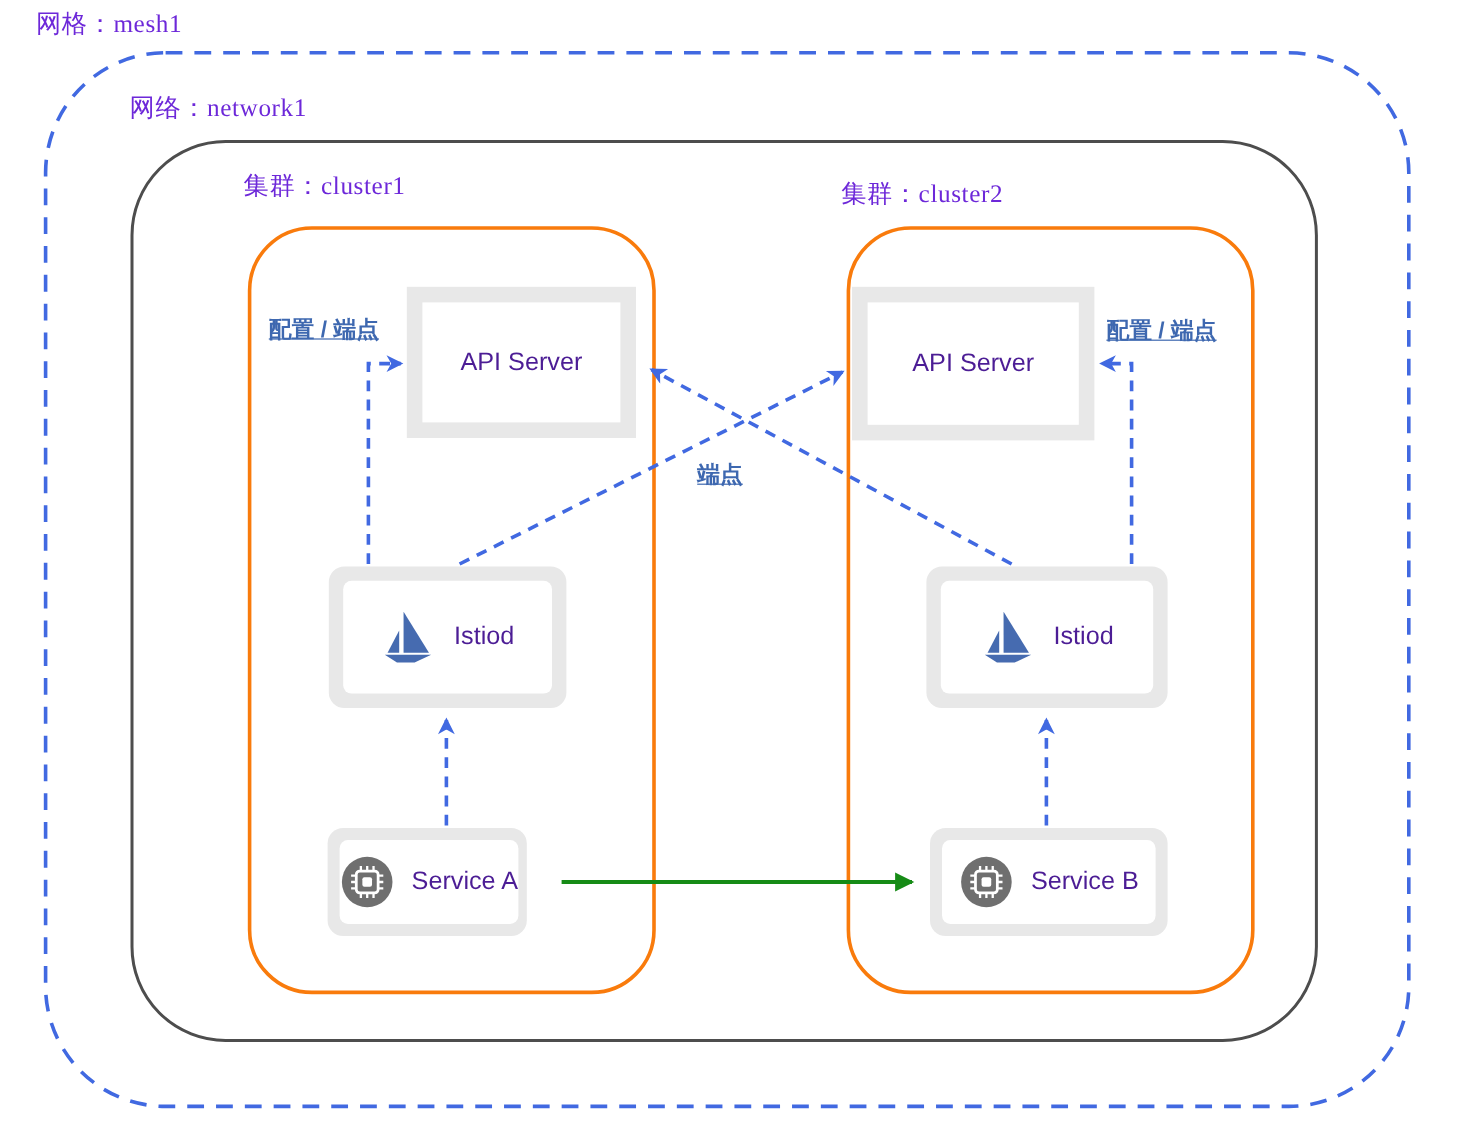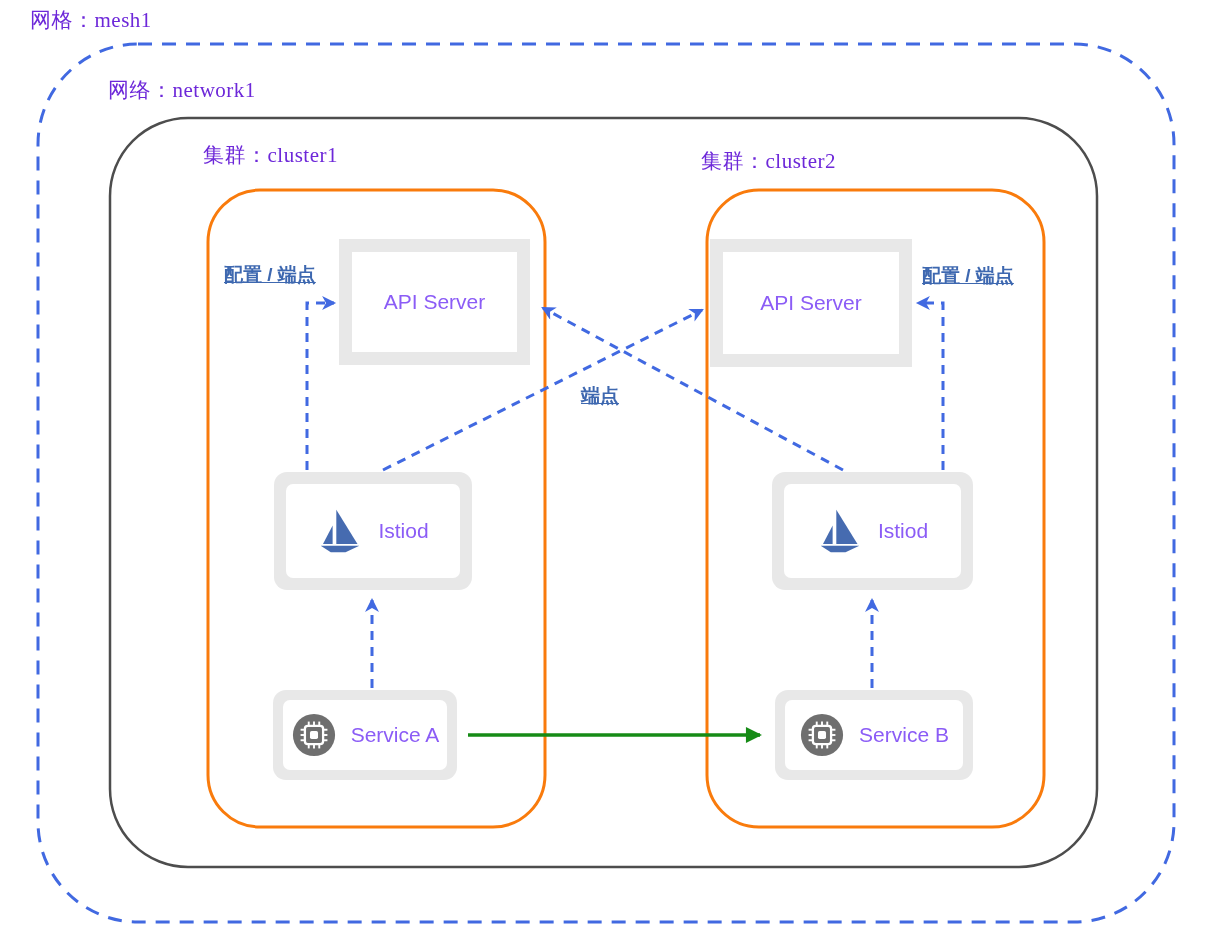--- a/index.html
+++ b/index.html
@@ -12,21 +12,21 @@
             color:#6d28d9;white-space:nowrap;letter-spacing:.5px;}
 
   
   .blue-label{position:absolute;font-family:"Liberation Sans",sans-serif;font-weight:bold;
               font-size:19px;color:#3E68B0;white-space:nowrap;text-decoration:underline;}
 
   
   .node{position:absolute;background:#E8E8E8;display:flex;box-sizing:border-box;}
   .node.rounded{border-radius:13px;text-align:center;}
   .node-inner{flex:1;margin:13px;background:#ffffff;display:flex;align-items:center;
-              justify-content:center;gap:15px;font-size:21px;color:#8b5cf6;}
+              justify-content:center;gap:15px;font-size:21px;color:#4c1d95;}
   .node.rounded .node-inner{border-radius:7px;margin:12px;}
   .node-label{white-space:nowrap;}
   .icon-box{display:flex;align-items:center;justify-content:center;flex:0 0 auto;}
 </style>
 </head>
 <body>
 
 <div class="canvas">
 
   <svg class="layer" width="1221" height="942" viewBox="0 0 1221 942">
@@ -102,21 +102,21 @@
         <svg width="46" height="60" viewBox="0 0 100 100" aria-hidden="true">
           <polygon points="8,82 92,82 62,96 30,96" fill="#466BB0"></polygon>
           <polygon points="13,78 34,78 34,38" fill="#466BB0"></polygon>
           <polygon points="42,78 42,4 88,78" fill="#466BB0"></polygon>
         </svg>
       </span>
       <span class="node-label">Istiod</span>
     </div>
   </div>
 
-  <div class="node rounded" style="left:273px;top:690px;width:184px;height:90px;">
+  <div class="node rounded" style="left:273px;top:690px;width:166px;height:90px;">
     <div class="node-inner" style="margin:10px;gap:14px;">
       <span class="icon-box">
         <svg width="46" height="46" viewBox="0 0 48 48" aria-hidden="true">
           <circle cx="24" cy="24" r="22" fill="#6F6F6F"></circle>
           <rect x="14.5" y="14.5" width="19" height="19" rx="3" fill="none" stroke="#ffffff" stroke-width="2.4"></rect>
           <rect x="19.8" y="19.8" width="8.4" height="8.4" rx="1.8" fill="#ffffff"></rect>
           <g stroke="#ffffff" stroke-width="2">
             <line x1="18.5" y1="10" x2="18.5" y2="14"></line>
               <line x1="24" y1="10" x2="24" y2="14"></line>
               <line x1="29.5" y1="10" x2="29.5" y2="14"></line>

